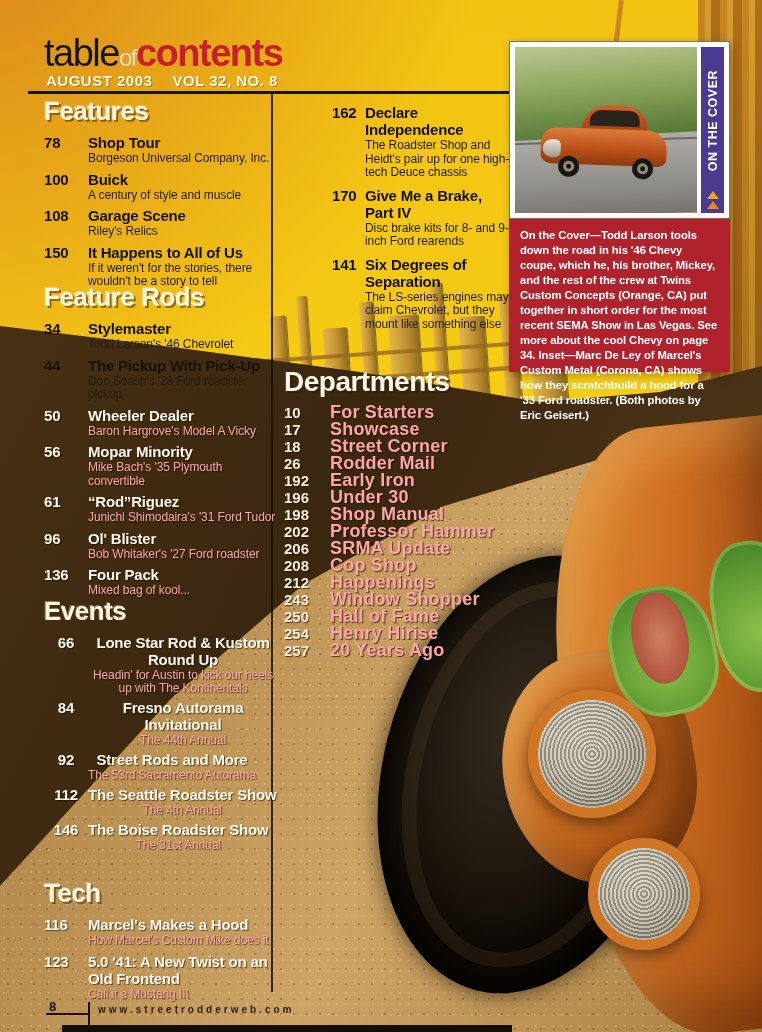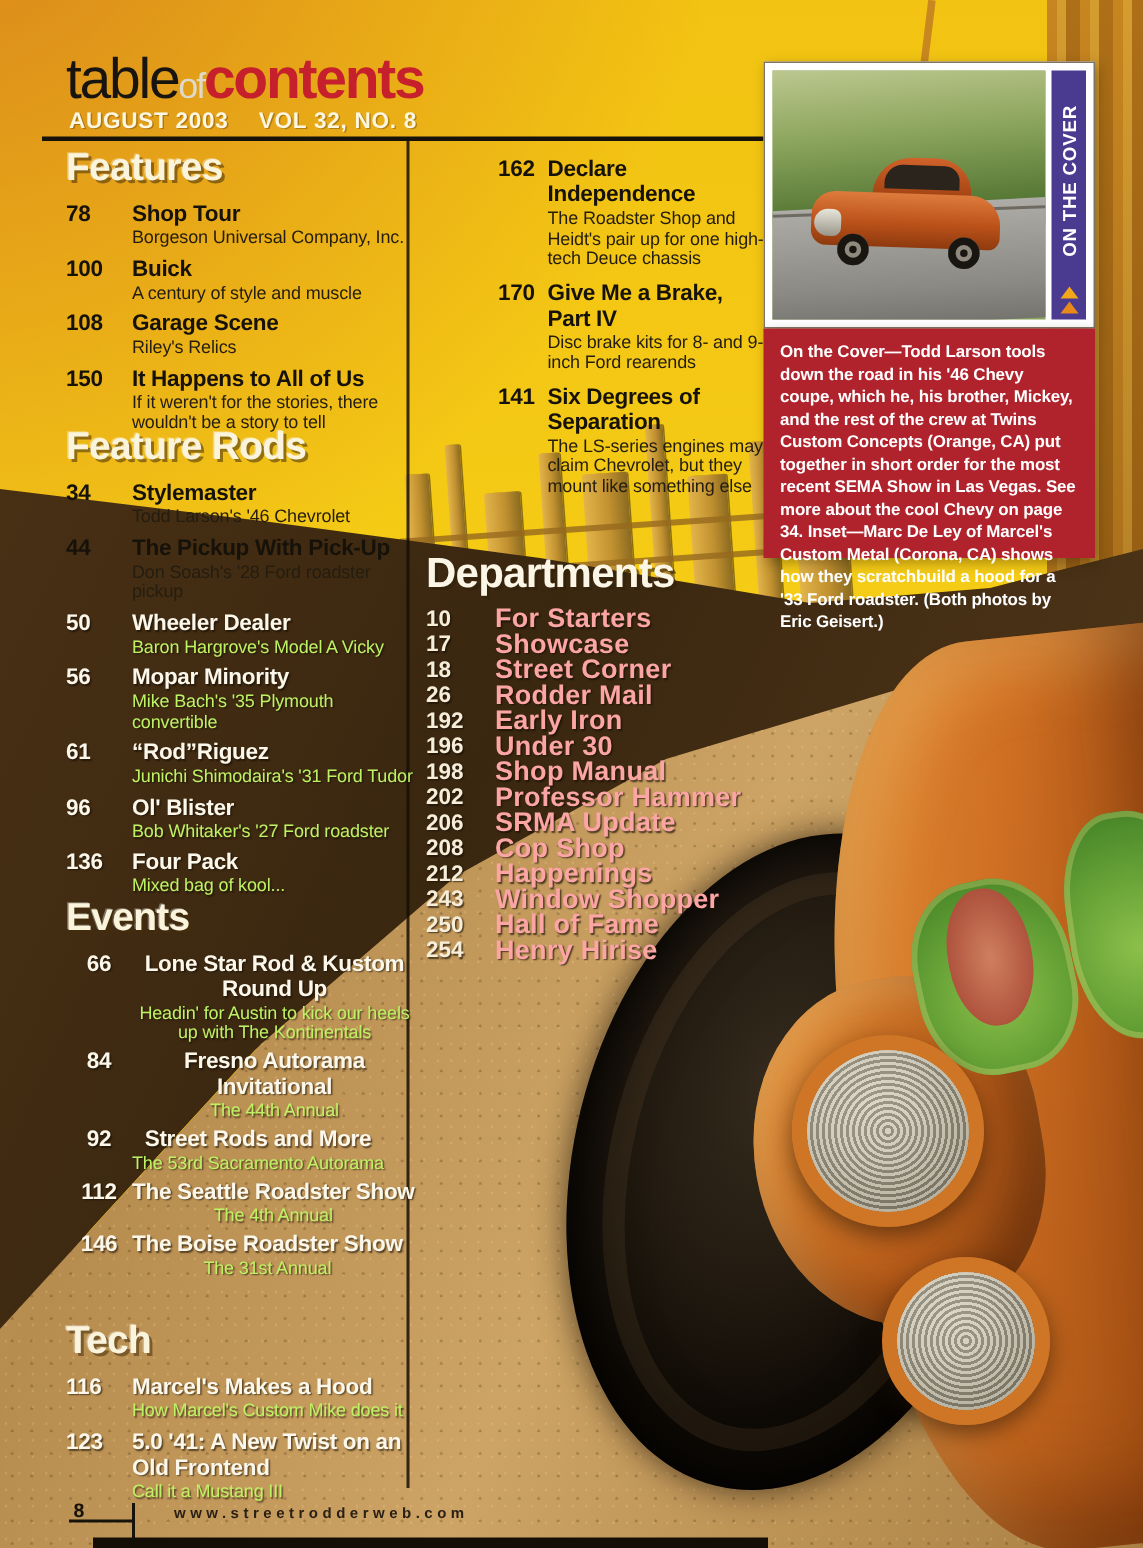--- a/index.html
+++ b/index.html
@@ -103,21 +103,21 @@
   .sec{position:absolute;width:234px;z-index:12;}
   .sec h2{margin:0 0 7px 0;font-size:26px;font-weight:bold;letter-spacing:-.5px;color:#faf4dd;
     text-shadow:2px 2px 0 rgba(70,45,10,.55), -1px -1px 0 rgba(255,255,255,.35);}
   .entry{display:flex;margin-bottom:5px;}
   .entry .num{flex:0 0 44px;font-size:15px;font-weight:bold;line-height:17px;letter-spacing:-.2px;}
   .entry .t{font-size:15px;font-weight:bold;line-height:17px;letter-spacing:-.2px;}
   .entry .d{font-size:12px;line-height:13.5px;letter-spacing:-.1px;margin-top:1px;}
   .dark-text .num,.dark-text .t{color:#16120a;}
   .dark-text .d{color:#241d10;}
   .light-text .num,.light-text .t{color:#fbf7ea;text-shadow:1px 1px 1px rgba(20,12,4,.6);}
-  .light-text .d{color:#bef264;text-shadow:1px 1px 1px rgba(20,12,4,.6);}
+  .light-text .d{color:#fca5a5;text-shadow:1px 1px 1px rgba(20,12,4,.6);}
 
   #sec-features{left:44px;top:96px;}
   #sec-rods{left:44px;top:282px;}
   #sec-events{left:44px;top:596px;}
   #sec-events .entry{margin-bottom:4px;text-align:center;}
   #sec-events .entry .d{line-height:13px;}
   #sec-tech{left:44px;top:878px;}
   #sec-stories{left:284px;top:104px;width:228px;}
   #sec-stories .entry{margin-bottom:7px;}
   #sec-stories .entry .num{flex:0 0 33px;margin-left:48px;}
@@ -165,21 +165,21 @@
   .tri.t2{border-bottom-color:#e8891c;}
   .cover-note{position:absolute;left:509px;top:219px;width:221px;height:153px;z-index:13;
     background:#b0222c;padding:9px 11px 8px 11px;box-shadow:2px 3px 8px rgba(40,25,5,.35);}
   .cover-note p{margin:0;color:#fff;font-size:11.3px;font-weight:bold;line-height:1.33;
     letter-spacing:-.1px;}
 
   
   .footer-page{position:absolute;left:49px;top:999px;z-index:12;font-size:13px;font-weight:bold;color:#17120a;}
   .footer-hline{position:absolute;left:46px;top:1013px;width:42px;height:2px;background:#17120a;z-index:12;}
   .footer-vline{position:absolute;left:88px;top:1002px;width:2px;height:30px;background:#17120a;z-index:12;}
-  .footer-url{position:absolute;left:116px;top:1004px;z-index:12;font-size:10px;font-weight:bold;
+  .footer-url{position:absolute;left:98px;top:1004px;z-index:12;font-size:10px;font-weight:bold;
     letter-spacing:3px;color:#2a2014;}
   .bottom-strip{position:absolute;left:62px;top:1025px;width:450px;height:7px;background:#140e06;z-index:12;}
 </style>
 </head>
 <body>
 
 <div class="page">
 
   <div class="sky"></div>
   <div class="machinery-right"></div>
@@ -435,20 +435,24 @@
       <div class="num">243</div>
       <div class="label">Window Shopper</div>
       </div>
     <div class="dept-row">
       <div class="num">250</div>
       <div class="label">Hall of Fame</div>
       </div>
     <div class="dept-row">
       <div class="num">254</div>
       <div class="label">Henry Hirise</div>
+      </div>
+    <div class="dept-row">
+      <div class="num">257</div>
+      <div class="label">20 Years Ago</div>
       </div>
   </div>
 
   <div class="cover-frame">
     <div class="cover-photo">
       <div class="cp-hills"></div>
       <div class="cp-road"></div>
       <div class="cp-rail"></div>
       <div class="cp-car">
         <div class="cp-roof"></div>

